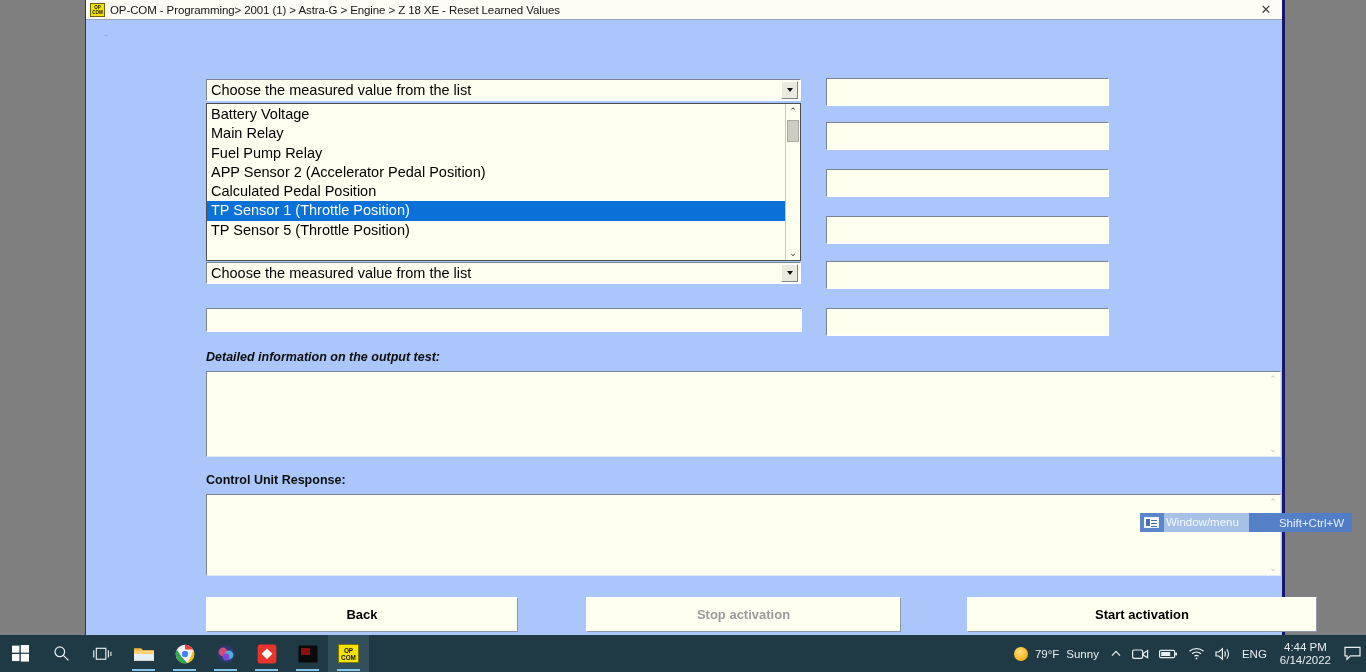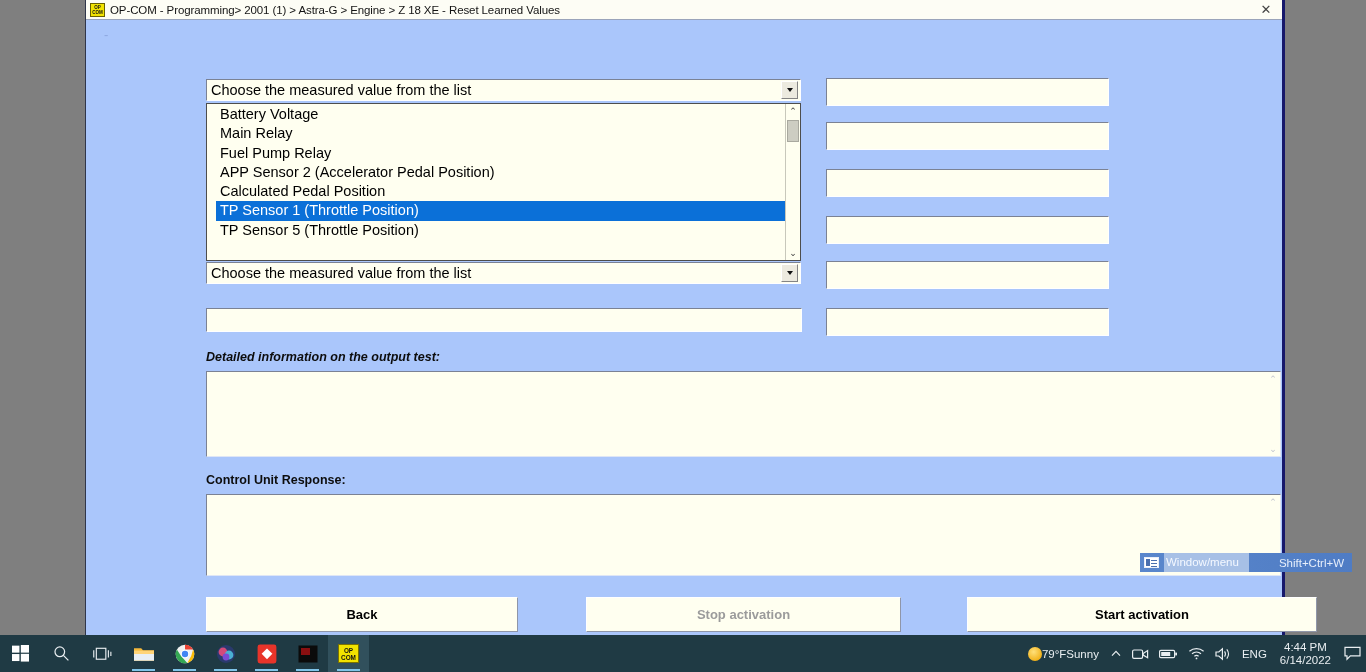--- a/index.html
+++ b/index.html
@@ -157,21 +157,20 @@
     height: 158px;
     background: #fffff0;
     border: 1px solid #4d4d4d;
     box-sizing: border-box;
     overflow: hidden;
     display: flex;
   }
   #dropdown-items {
     flex: 1;
     padding-top: 1px;
-    padding-left: 9px;
   }
   .dd-item {
     height: 19.3px;
     line-height: 19.3px;
     font-size: 14.5px;
     color: #000;
     padding-left: 4px;
     white-space: nowrap;
     cursor: default;
   }
@@ -284,21 +283,20 @@
     top: 513px;
     height: 19px;
     display: flex;
     align-items: center;
     background: #4f7cc4;
     background: linear-gradient(90deg,#5a87cc 0%, #4f7cc4 100%);
     font-size: 11.5px;
     color: #ffffff;
     white-space: nowrap;
     z-index: 40;
-    margin-top: 40px;
   }
   #fm-icon {
     width: 15px; height: 11px;
     margin: 0 5px 0 4px;
     border: 1px solid #e9eef8;
     background: #ffffff;
     box-sizing: border-box;
     position: relative;
   }
   #fm-icon::before {
@@ -372,21 +370,21 @@
   #tray-clock {
     display: flex;
     flex-direction: column;
     justify-content: center;
     align-items: center;
     line-height: 13px;
     padding: 10px 8px;
     height: 37px;
     cursor: pointer;
   }
-  #weather { display:flex; align-items:center; padding:0 6px 0 10px; cursor:pointer;}
+  #weather { display:flex; align-items:center; gap:7px; padding:0 6px 0 10px; cursor:pointer;}
   #weather-sun {
     width:14px;height:14px;border-radius:50%;
     background: radial-gradient(circle at 40% 35%, #ffe07a 0%, #f2b31c 70%);
   }
   svg { display:block; }
 </style>
 </head>
 <body>
 
 <div id="screen">

